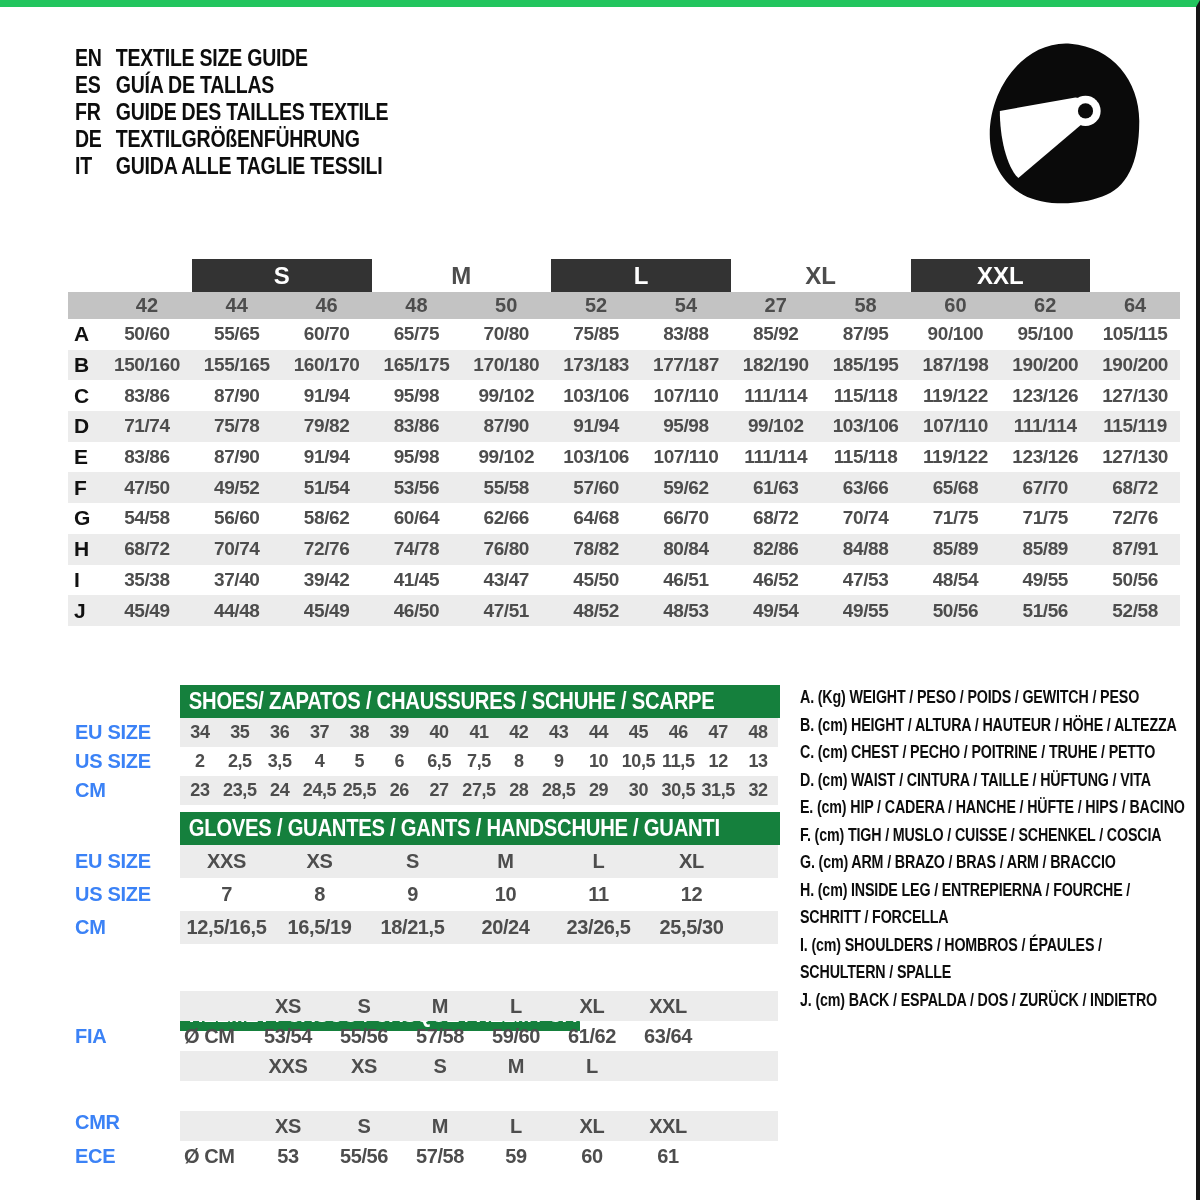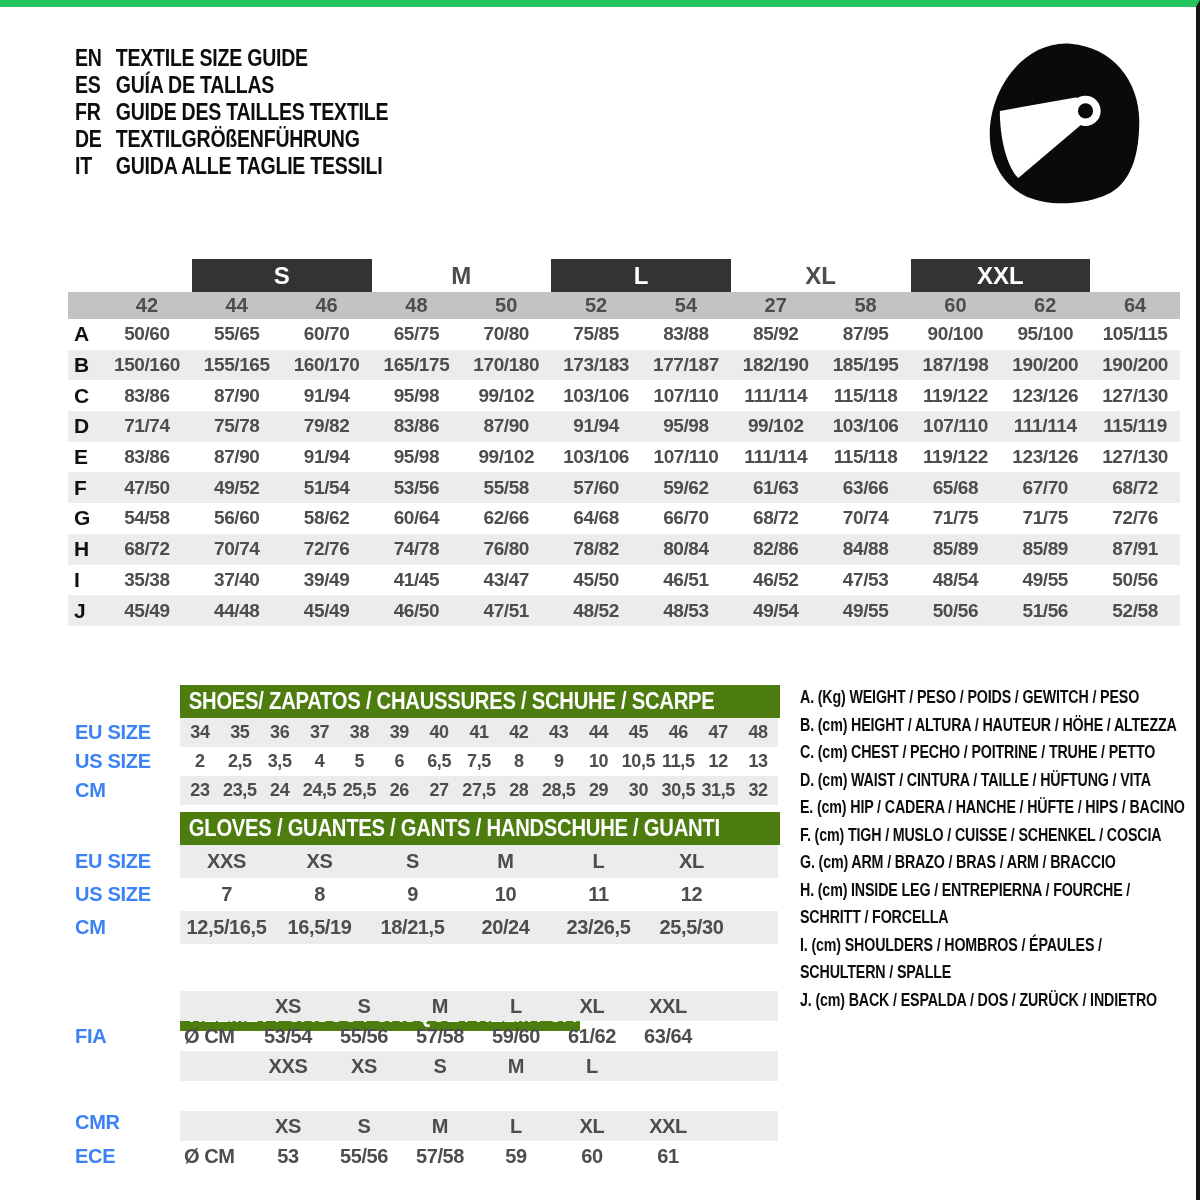--- a/index.html
+++ b/index.html
@@ -23,21 +23,21 @@
   .size-plain{color:#4d4d4d;}
   .size-nums{position:absolute;left:68px;top:285px;width:1112px;height:27px;background:#c3c3c3;
     display:grid;grid-template-columns:34px repeat(12,1fr);}
   .num-cell{display:flex;align-items:center;justify-content:center;font-weight:bold;font-size:20px;color:#4d4d4d;}
   .textile-rows{position:absolute;left:68px;top:312px;width:1112px;}
   .t-row{display:grid;grid-template-columns:34px repeat(12,1fr);height:30.7px;}
   .t-row.alt{background:#ececec;}
   .t-label{display:flex;align-items:center;padding-left:6px;font-weight:bold;font-size:21px;color:#111;}
   .t-val{display:flex;align-items:center;justify-content:center;font-weight:bold;font-size:19px;color:#4d4d4d;letter-spacing:-.4px;}
   
-  .bar{position:absolute;height:33px;background:#4d7c0f;color:#fff;display:flex;align-items:center;overflow:visible;}
+  .bar{position:absolute;height:33px;background:#15803d;color:#fff;display:flex;align-items:center;overflow:visible;}
   .bar span{font-weight:bold;font-size:23px;transform:scaleX(.88);transform-origin:left center;
     white-space:nowrap;padding-left:10px;letter-spacing:-.3px;}
   #shoesBar{left:180px;top:678px;width:600px;}
   #glovesBar{left:180px;top:805px;width:600px;}
   #helmetBar{left:180px;top:948px;width:400px;margin-top:43px;}
   
   .band-row{position:absolute;left:75px;width:703px;display:flex;}
   .band-label{width:105px;display:flex;align-items:center;font-weight:bold;font-size:20px;color:#3b82f6;letter-spacing:-.3px;}
   .band{flex:1;display:grid;}
   .band.shaded{background:#ececec;}
@@ -227,21 +227,21 @@
         <div class="t-val">82/86</div>
         <div class="t-val">84/88</div>
         <div class="t-val">85/89</div>
         <div class="t-val">85/89</div>
         <div class="t-val">87/91</div>
       </div>
       <div class="t-row">
         <div class="t-label">I</div>
         <div class="t-val">35/38</div>
         <div class="t-val">37/40</div>
-        <div class="t-val">39/49</div>
+        <div class="t-val">39/42</div>
         <div class="t-val">41/45</div>
         <div class="t-val">43/47</div>
         <div class="t-val">45/50</div>
         <div class="t-val">46/51</div>
         <div class="t-val">46/52</div>
         <div class="t-val">47/53</div>
         <div class="t-val">48/54</div>
         <div class="t-val">49/55</div>
         <div class="t-val">50/56</div>
       </div>

